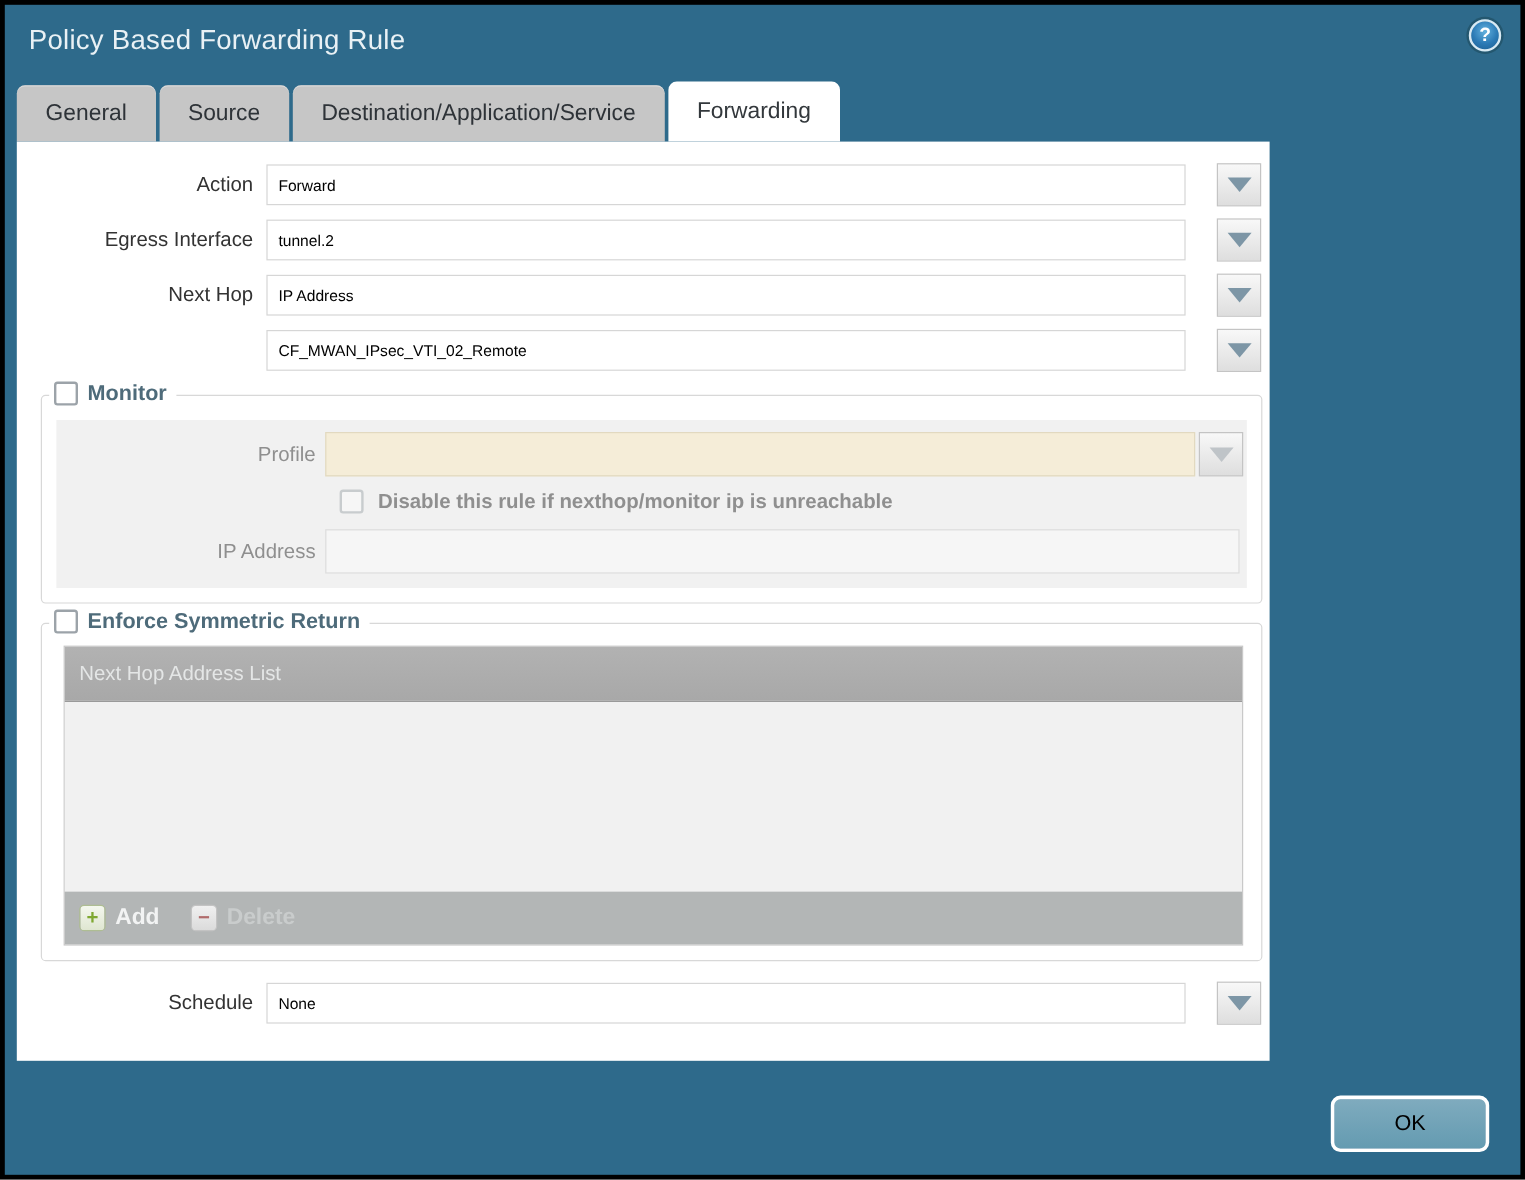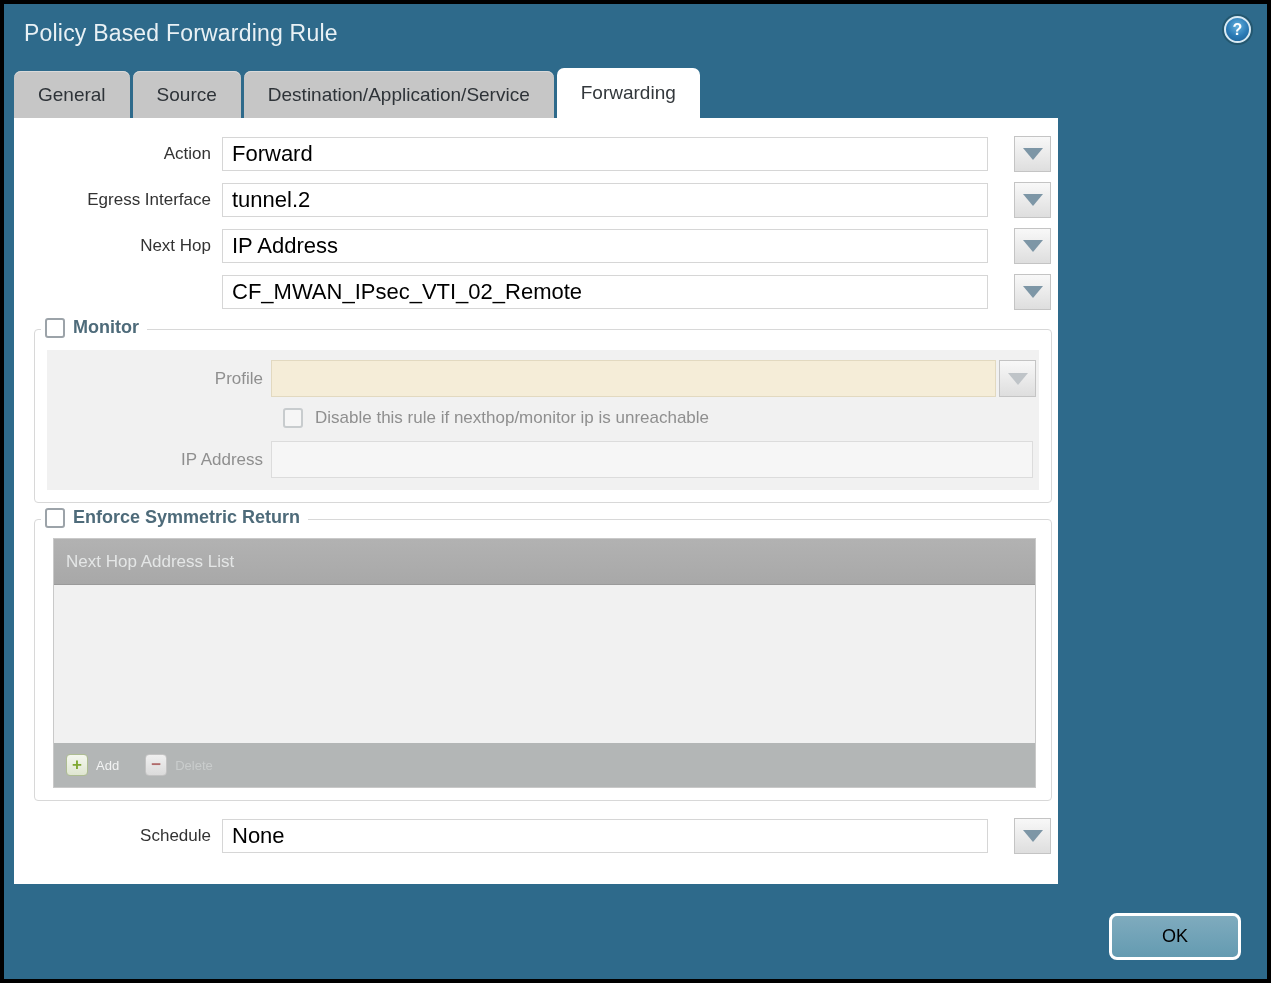--- a/index.html
+++ b/index.html
@@ -22,21 +22,21 @@
          display:flex; align-items:center; border-radius:7px 7px 0 0; margin-right:3px;
          box-shadow:inset 0 1px 0 #DADADA; cursor:pointer; }
   .tab.active { background:#FFF; color:#33383C; height:50px; box-shadow:none; }
 
   
   .content { position:absolute; left:10px; top:114px; width:1044px; height:766px; background:#FFF; padding-top:19px; overflow:hidden; }
 
   .form-row { display:flex; align-items:center; margin:0 7px 12px 0; height:34px; }
   .form-label { width:208px; text-align:right; padding-right:11px; font-size:17px; color:#333; flex:none; }
   .input { flex:1; height:34px; border:1px solid #D6D6D6; background:#FFF; display:flex; align-items:center;
-           padding-left:9px; font-size:22px; color:#000; }
+           padding-left:9px; font-size:13px; color:#000; }
   .trigger { flex:none; width:37px; height:36px; margin-left:26px; background:linear-gradient(#F8F8F8,#DEDEDE);
              border:1px solid #C4C4C4; display:flex; align-items:center; justify-content:center; cursor:pointer; }
   .caret { width:0; height:0; border-left:10px solid transparent; border-right:10px solid transparent;
            border-top:12px solid #7D96A6; }
   .trigger.disabled .caret { border-top-color:#BFC4C8; }
 
   
   .fset { position:relative; border:1px solid #D8D8D8; border-radius:4px; margin:0 6px 0 20px; padding:20px 12px 12px 12px; }
   .legend { position:absolute; top:-13px; left:6px; background:#FFF; padding:0 8px 0 4px;
             display:flex; align-items:center; gap:8px; }
@@ -44,34 +44,34 @@
   .cb.disabled { border-color:#C8CCCE; background:#F6F6F6; }
   .fset-title { font-size:18px; font-weight:bold; color:#4E6B7A; }
 
   .panel { background:#F1F1F1; padding:10px 3px 12px 0; }
   .p-row { display:flex; align-items:center; margin-bottom:0; }
   .p-label { width:224px; text-align:right; padding-right:8px; font-size:17px; color:#8F8F8F; flex:none; }
   .input.beige { background:#F5EDD8; border-color:#E2D9C0; height:37px; }
   .input.dis { background:#F6F6F6; border-color:#DCDCDC; height:37px; }
   .trigger.attached { margin-left:3px; height:37px; }
   .cbrow { display:flex; align-items:center; gap:12px; margin:11px 0 13px 236px; }
-  .cb-text { font-size:17px; color:#8F8F8F; }
+  .cb-text { font-size:17px; color:#8F8F8F;font-weight:bold; }
 
   
   .nh-table { margin:0 3px 0 6px; border:1px solid #C9C9C9; }
   .nh-head { height:46px; background:linear-gradient(#B2B2B2,#A8A8A8); color:#E4E6E6; font-size:17px;
              display:flex; align-items:center; padding-left:12px; border-bottom:1px solid #9A9A9A; cursor:pointer; }
   .nh-body { height:158px; background:#F1F1F1; }
   .nh-foot { height:44px; background:#B3B6B6; display:flex; align-items:center; gap:26px; padding-left:12px; }
   .tool-btn { display:flex; align-items:center; gap:8px; cursor:pointer; }
   .tool-icon { width:22px; height:22px; border-radius:4px; display:flex; align-items:center; justify-content:center;
                font-size:17px; font-weight:bold; }
   .add-icon { background:linear-gradient(#F4F7EE,#DFE6D1); border:1px solid #AEBD93; color:#7FA832; }
   .del-icon { background:linear-gradient(#F0F0F0,#DBDBDB); border:1px solid #C3C3C3; color:#B06B6B; }
-  .tool-label { font-size:13px; color:#F2F3F3; }
+  .tool-label { font-size:19px; color:#F2F3F3;font-weight:bold; }
   .tool-btn.disabled .tool-label { color:#C9CCCC; }
   .tool-btn.disabled { cursor:default; }
 
   .schedule-row { margin-top:18px; }
 
   
   .footer { position:absolute; right:26px; top:909px; display:flex; gap:13px;padding-left:12px; }
   .btn { height:47px; border-radius:8px; border:3px solid #FFF; font-size:18px; color:#000;
          display:flex; align-items:center; justify-content:center; cursor:pointer; }
   .btn-ok { width:132px; background:linear-gradient(#7FABBE,#649BB1); }

